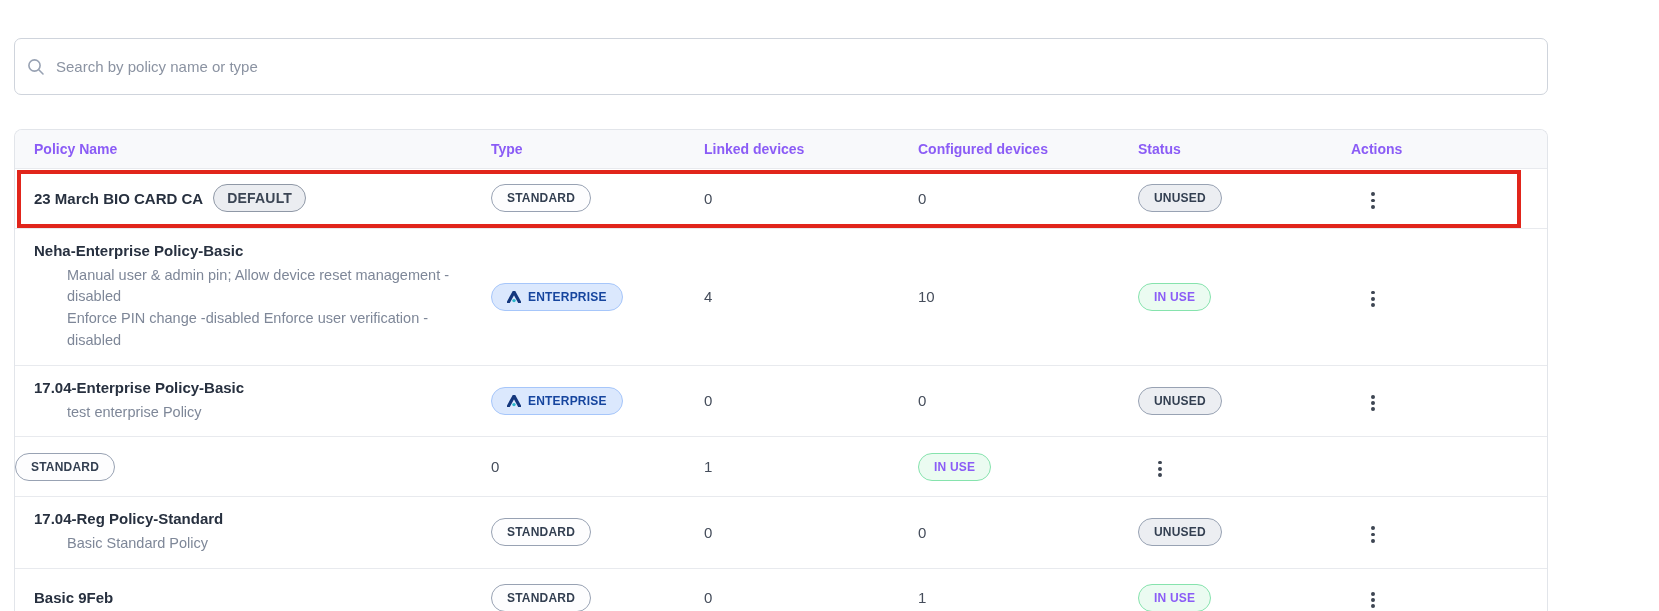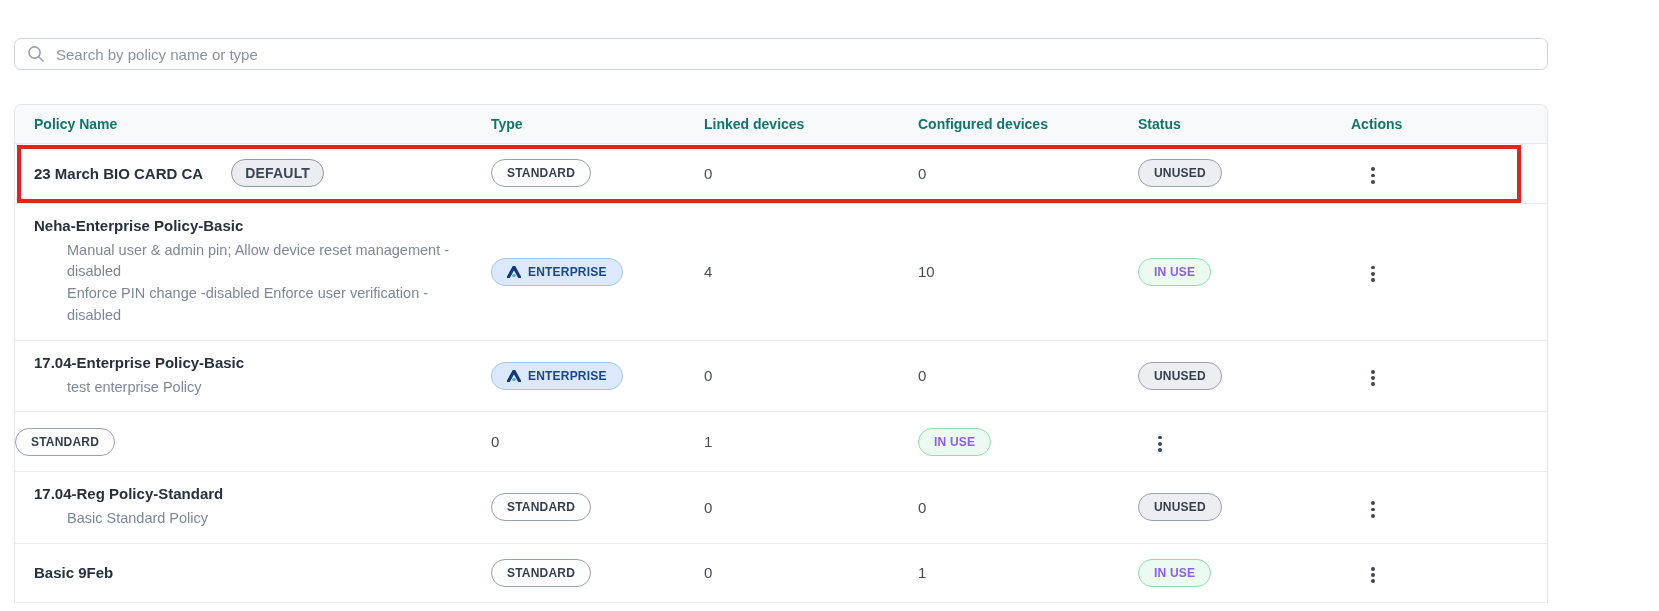--- a/index.html
+++ b/index.html
@@ -21,34 +21,34 @@
   
   .page-header{display:flex;justify-content:space-between;align-items:flex-start;padding-top:6px;}
   h1.page-title{font-size:29px;font-weight:bold;color:var(--title-blue);letter-spacing:.2px;}
   p.page-subtitle{font-size:15px;color:var(--text-mid);margin-top:9px;}
   .create-btn{display:flex;align-items:center;gap:10px;background:var(--button-blue);color:#fff;
     border:none;border-radius:5px;height:41px;padding:0 20px;margin-top:11px;cursor:pointer;
     font-family:inherit;font-size:15.5px;font-weight:bold;}
   .plus-icon{font-size:23px;font-weight:400;line-height:1;margin-top:-2px;}
 
   
-  .search-bar{display:flex;align-items:center;gap:11px;margin-top:38px;height:32px;
+  .search-bar{display:flex;align-items:center;gap:11px;margin-top:38px;height:57px;
     border:1px solid #cfd4dc;border-radius:7px;padding:0 12px;background:#fff;}
   .search-bar svg{flex:0 0 auto;}
   .search-input{flex:1;border:none;outline:none;font-family:inherit;font-size:15px;color:#333;height:100%;}
   .search-input::placeholder{color:#8b93a2;}
 
   
   .table{margin-top:34px;border:1px solid var(--border);border-bottom:none;border-radius:8px 8px 0 0;overflow:hidden;}
   .trow,.thead{display:grid;grid-template-columns:476px 213px 214px 220px 213px 1fr;align-items:center;}
   .thead{background:var(--header-bg);height:39px;border-bottom:1px solid var(--divider);}
-  .th{font-size:14px;font-weight:bold;color:#0f766e;}
+  .th{font-size:14px;font-weight:bold;color:#8b5cf6;}
   .cell-name{padding-left:19px;padding-right:14px;}
   .trow{position:relative;min-height:55px;padding:13px 0;border-bottom:1px solid var(--divider);background:#fff;}
-  .name-line{display:flex;align-items:center;gap:28px;}
+  .name-line{display:flex;align-items:center;gap:10px;}
   .row-name{font-size:15px;font-weight:bold;color:var(--text-dark);}
   .desc{margin-top:6px;margin-left:33px;}
   .desc-line{font-size:14.5px;color:var(--text-gray);line-height:1.5;}
 
   .badge-default{display:inline-block;background:#ebedf1;border:1px solid #8f98a6;color:#3b4554;
     font-size:14px;font-weight:bold;padding:5px 13px;border-radius:14px;letter-spacing:.2px;}
 
   .pill{display:inline-flex;align-items:center;gap:7px;font-size:12px;font-weight:bold;
     padding:6px 15px;border-radius:15px;letter-spacing:.2px;white-space:nowrap;}
   .pill.standard{background:#fdfdfe;border:1px solid #98a2b3;color:#333f51;}

